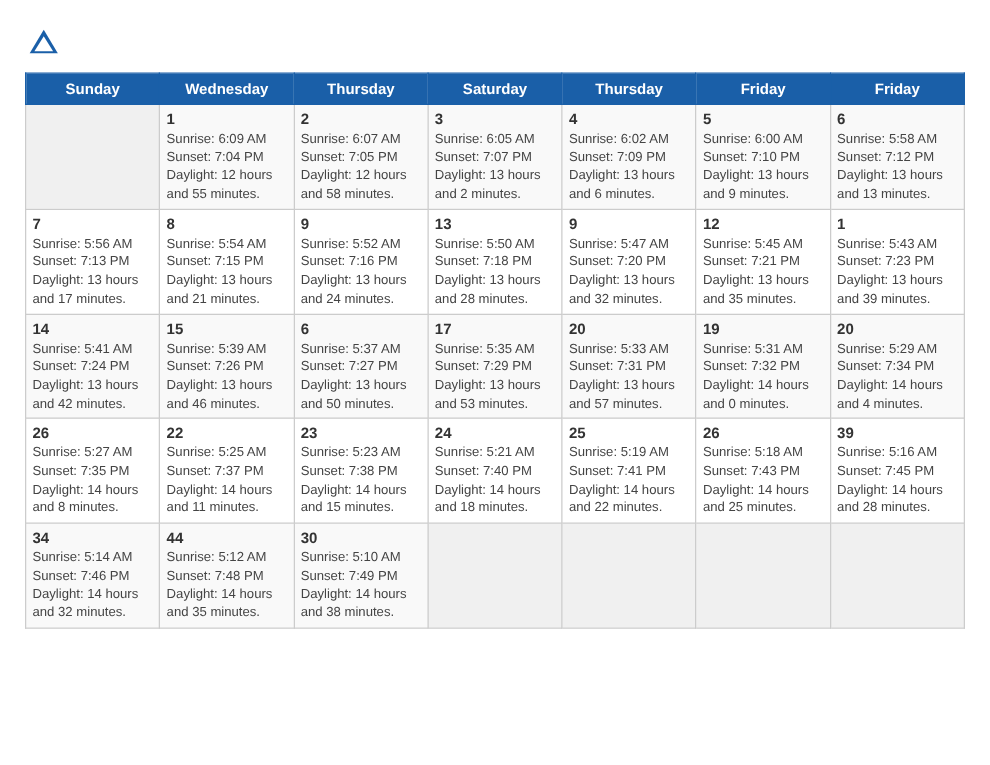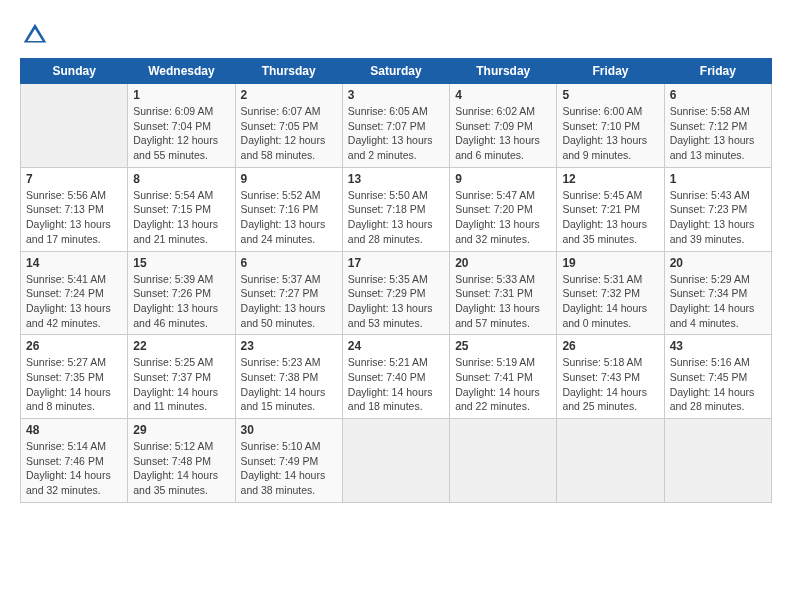--- a/index.html
+++ b/index.html
@@ -234,31 +234,31 @@
         </td>
         <td>
           <span class="day-num">25</span>
           <div class="day-info">Sunrise: 5:19 AM<br>Sunset: 7:41 PM<br>Daylight: 14 hours<br>and 22 minutes.</div>
         </td>
         <td>
           <span class="day-num">26</span>
           <div class="day-info">Sunrise: 5:18 AM<br>Sunset: 7:43 PM<br>Daylight: 14 hours<br>and 25 minutes.</div>
         </td>
         <td>
-          <span class="day-num">43</span>
+          <span class="day-num">39</span>
           <div class="day-info">Sunrise: 5:16 AM<br>Sunset: 7:45 PM<br>Daylight: 14 hours<br>and 28 minutes.</div>
         </td>
       </tr>
       <tr>
         <td>
-          <span class="day-num">48</span>
+          <span class="day-num">34</span>
           <div class="day-info">Sunrise: 5:14 AM<br>Sunset: 7:46 PM<br>Daylight: 14 hours<br>and 32 minutes.</div>
         </td>
         <td>
-          <span class="day-num">29</span>
+          <span class="day-num">44</span>
           <div class="day-info">Sunrise: 5:12 AM<br>Sunset: 7:48 PM<br>Daylight: 14 hours<br>and 35 minutes.</div>
         </td>
         <td>
           <span class="day-num">30</span>
           <div class="day-info">Sunrise: 5:10 AM<br>Sunset: 7:49 PM<br>Daylight: 14 hours<br>and 38 minutes.</div>
         </td>
         <td class="empty-cell"></td>
         <td class="empty-cell"></td>
         <td class="empty-cell"></td>
         <td class="empty-cell"></td>

